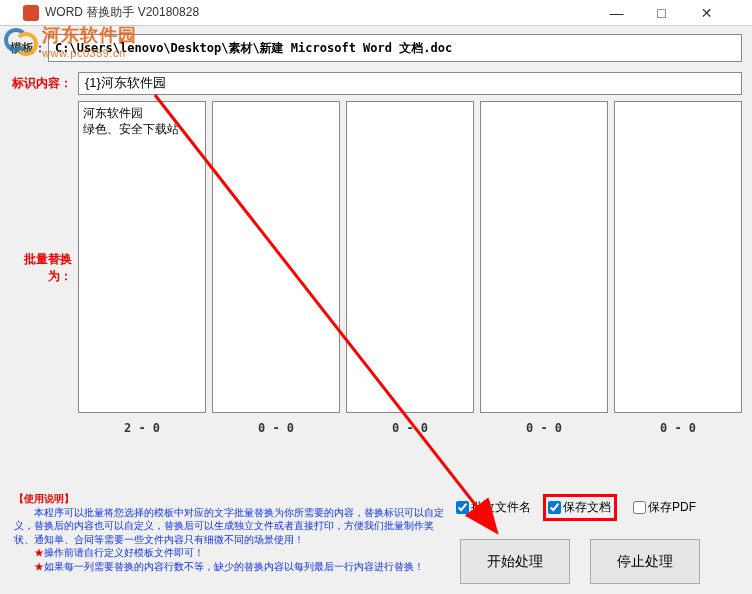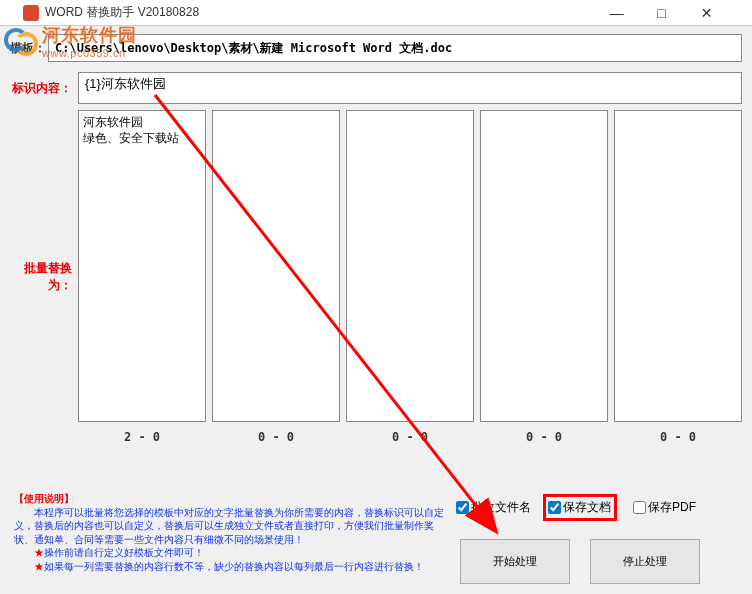--- a/index.html
+++ b/index.html
@@ -74,23 +74,23 @@
       height: 28px;
       display: flex;
       align-items: center;
       padding: 12px 6px;
       font-family: "SimSun", monospace;
     }
     .tag-content-box {
       flex: 1;
       background: #fff;
       border: 1px solid #888;
-      height: 32px;
-      display: flex;
-      align-items: flex-start;
+      height: 23px;
+      display: flex;
+      align-items: flex-end;
       padding: 2px 6px;
       font-size: 13px;
     }
     
     .columns-area {
       display: flex;
       margin-top: 4px;
       position: relative;
     }
     .col-label {
@@ -176,21 +176,21 @@
       display: flex;
       gap: 20px;
       margin-left: 4px;
     }
     .action-btn {
       width: 110px;
       height: 45px;
       background: #e5e5e5;
       border: 1px solid #aaa;
       font-family: "SimSun";
-      font-size: 11px;
+      font-size: 14px;
       cursor: pointer;
       position: relative;
     }
     
     .arrow-svg {
       position: absolute;
       top: 90px;
       left: 150px;
       width: 400px;
       height: 490px;

